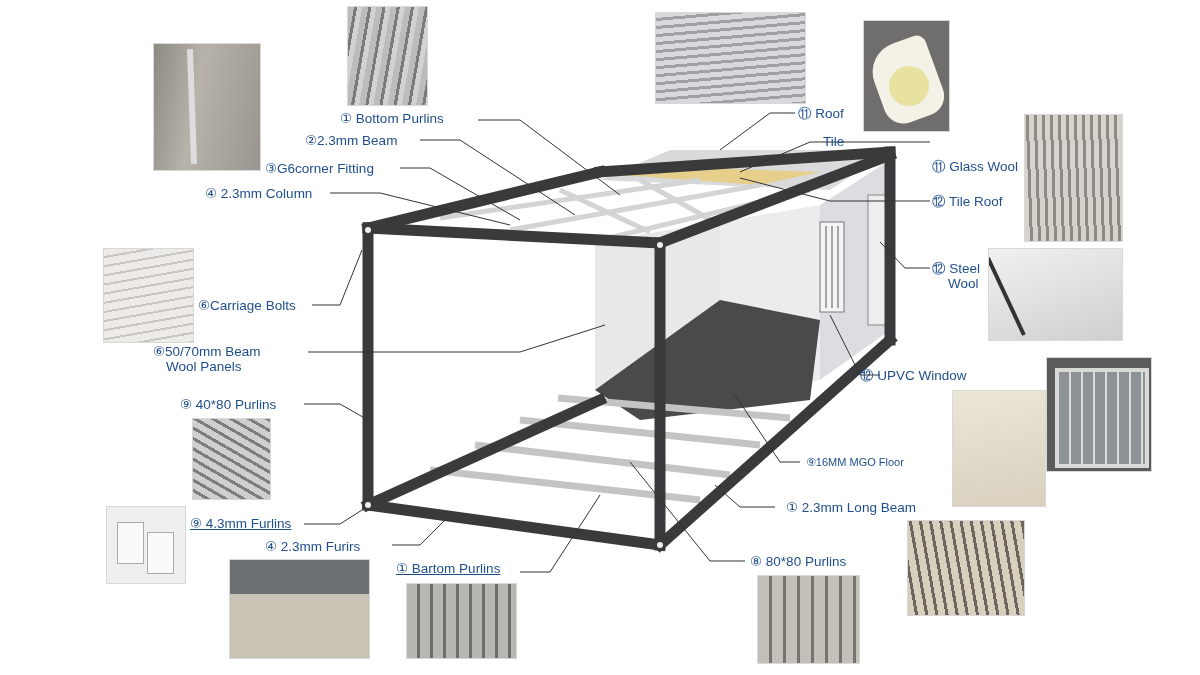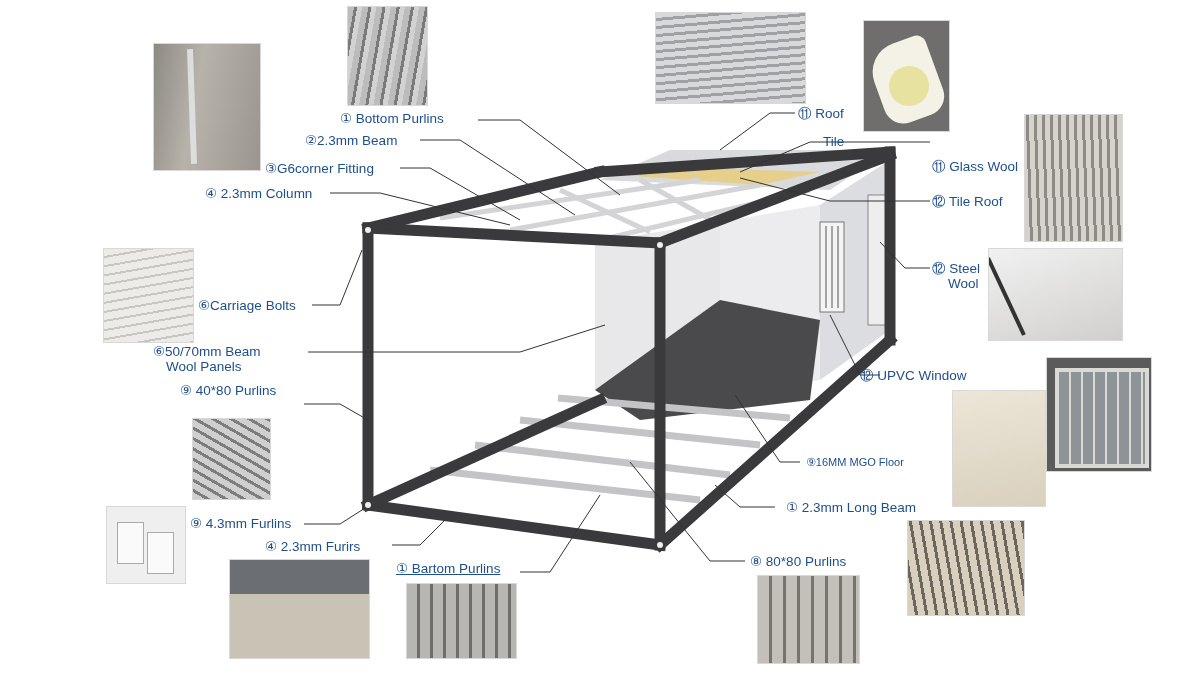--- a/index.html
+++ b/index.html
@@ -115,22 +115,22 @@
 <div class="photo" style="left:757px;top:575px;width:101px;height:87px;background:repeating-linear-gradient(90deg,#c3c0ba 0 11px,#77746f 11px 14px);"></div>
 <div class="photo" style="left:907px;top:520px;width:116px;height:94px;background:repeating-linear-gradient(80deg,#d8cfbd 0 7px,#6b6660 7px 10px);"></div>
 
 <div class="lbl" style="left:340px;top:111px;">① Bottom Purlins</div>
 <div class="lbl" style="left:305px;top:133px;">②2.3mm Beam</div>
 <div class="lbl" style="left:265px;top:161px;">③G6corner Fitting</div>
 <div class="lbl" style="left:205px;top:186px;">④ 2.3mm Column</div>
 <div class="lbl" style="left:198px;top:298px;">⑥Carriage Bolts</div>
 <div class="lbl" style="left:153px;top:344px;">⑥50/70mm Beam</div>
 <div class="lbl" style="left:166px;top:359px;">Wool Panels</div>
-<div class="lbl" style="left:180px;top:383px;">⑨ 40*80 Purlins</div>
-<div class="lbl" style="left:190px;top:516px;">⑨ 4.3mm Furlins</div>
+<div class="lbl" style="left:180px;top:397px;">⑨ 40*80 Purlins</div>
+<div class="lbl" style="left:190px;top:516px;text-decoration:underline;">⑨ 4.3mm Furlins</div>
 <div class="lbl" style="left:265px;top:539px;">④ 2.3mm Furirs</div>
 <div class="lbl" style="left:396px;top:561px;text-decoration:underline;">① Bartom Purlins</div>
 <div class="lbl" style="left:798px;top:106px;">⑪ Roof</div>
 <div class="lbl" style="left:814px;top:134px;margin-left:9px;">Tile</div>
 <div class="lbl" style="left:932px;top:135px;margin-top:24px;">⑪ Glass Wool</div>
 <div class="lbl" style="left:932px;top:194px;">⑫ Tile Roof</div>
 <div class="lbl" style="left:932px;top:261px;">⑫ Steel</div>
 <div class="lbl" style="left:948px;top:276px;">Wool</div>
 <div class="lbl" style="left:852px;top:368px;margin-left:8px;">⑫ UPVC Window</div>
 <div class="lbl" style="left:806px;top:455px;font-size:11px;">⑨16MM MGO Floor</div>

